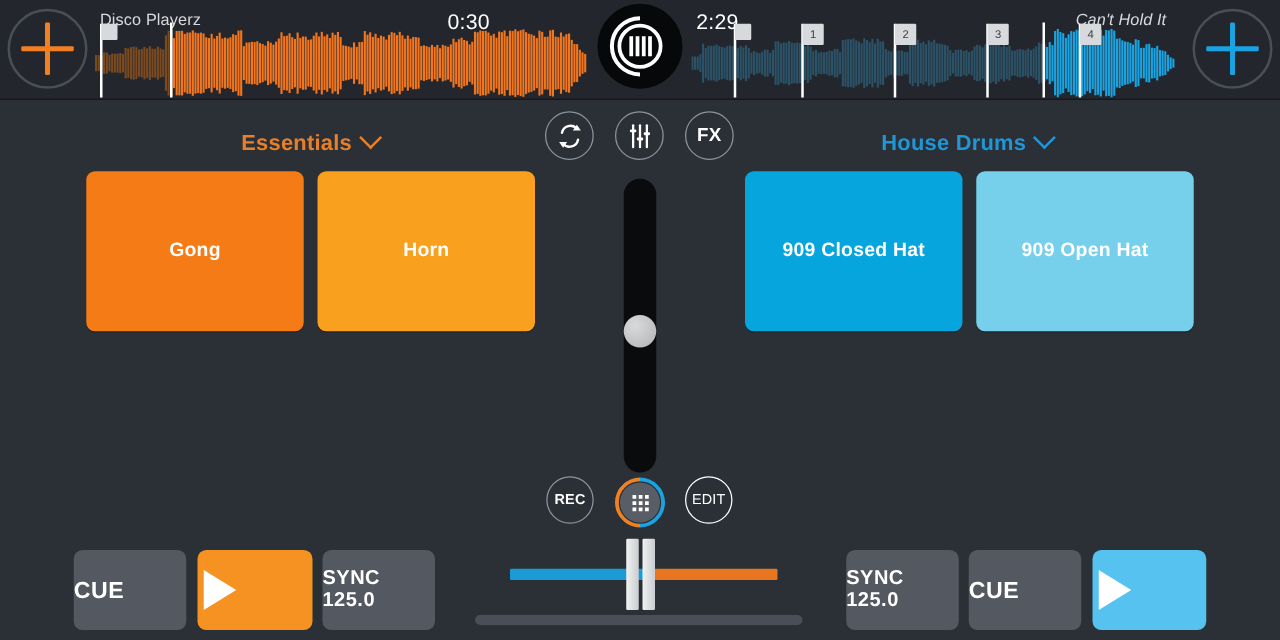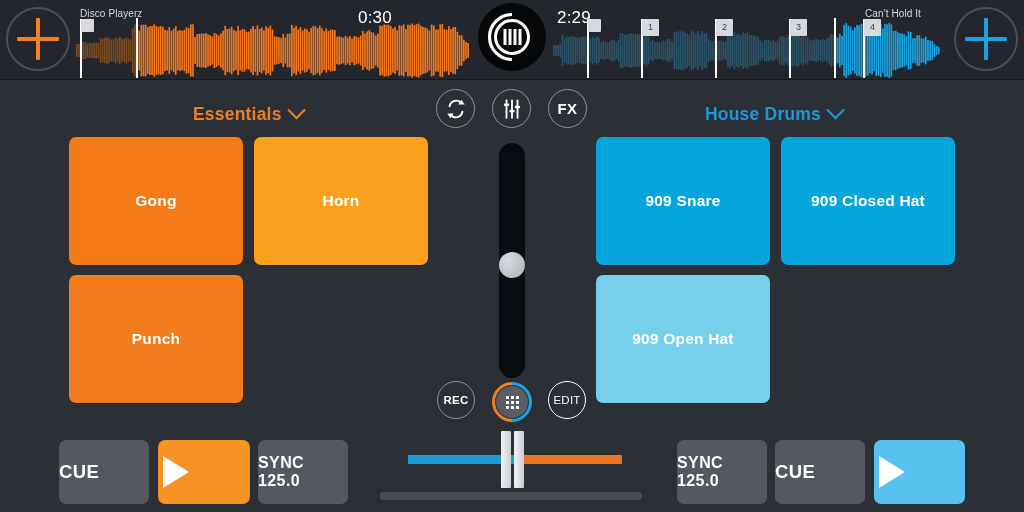--- a/index.html
+++ b/index.html
@@ -32,25 +32,25 @@
   .plus::after { top: 0; left: 19px; height: 42px; width: 4px; }
   .plus.orange::before, .plus.orange::after { background: #f08020; }
   .plus.blue::before, .plus.blue::after { background: #1aa3e0; }
 
   
   .deck-wave { position: absolute; top: 0; height: 80px; overflow: hidden; }
   .deck-wave.left  { left: 76px;  width: 395px; }
   .deck-wave.right { left: 553px; width: 388px; }
 
   .track-title {
-    position: absolute; top: 8px; font-size: 10px; color: #d8dadd;
+    position: absolute; top: 8px; font-size: 13px; color: #d8dadd;
     letter-spacing: 0.1px; white-space: nowrap;
   }
   .track-title.l { left: 4px; }
-  .track-title.r { right: 20px; }
+  .track-title.r { right: 8px; font-style: italic; }
 
   .time-lbl {
     position: absolute; top: 8px; font-size: 17px; color: #ffffff;
     font-weight: 400; letter-spacing: 0.2px;
   }
   .time-lbl.l { left: 358px; }
   .time-lbl.r { left: 4px; }
 
   .wave-canvas { position: absolute; left: 0; bottom: 2px; width: 100%; height: 55px; }
 
@@ -626,31 +626,25 @@
   </div>
 
   <div class="pad-group left">
     <div class="pad-grid">
       <div class="pad" style="background:#f47b15">
         <span>Gong</span>
       </div>
       <div class="pad" style="background:#f9a11f">
         <span>Horn</span>
       </div>
-      <div class="pad p-row2" style="background:#f37d1c">
-        <span>Punch</span>
-      </div>
     </div>
   </div>
 
   <div class="pad-group right">
     <div class="pad-grid">
-      <div class="pad" style="background:#06a5de">
-        <span>909 Snare</span>
-      </div>
       <div class="pad p-row2" style="background:#06a5de">
         <span>909 Closed Hat</span>
       </div>
       <div class="pad p-row2" style="background:#76cfeb">
         <span>909 Open Hat</span>
       </div>
     </div>
   </div>
 
   <div class="round-btn rb-loop">

